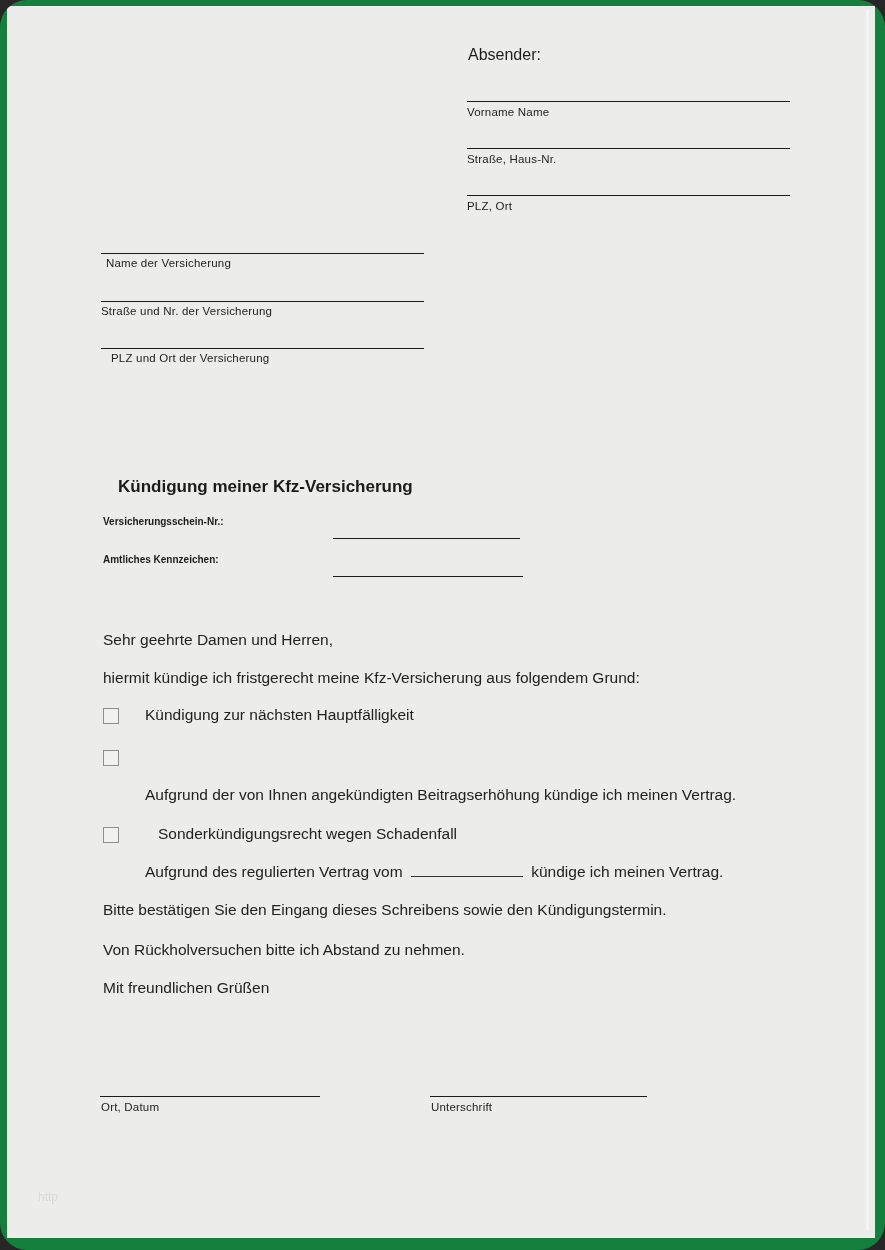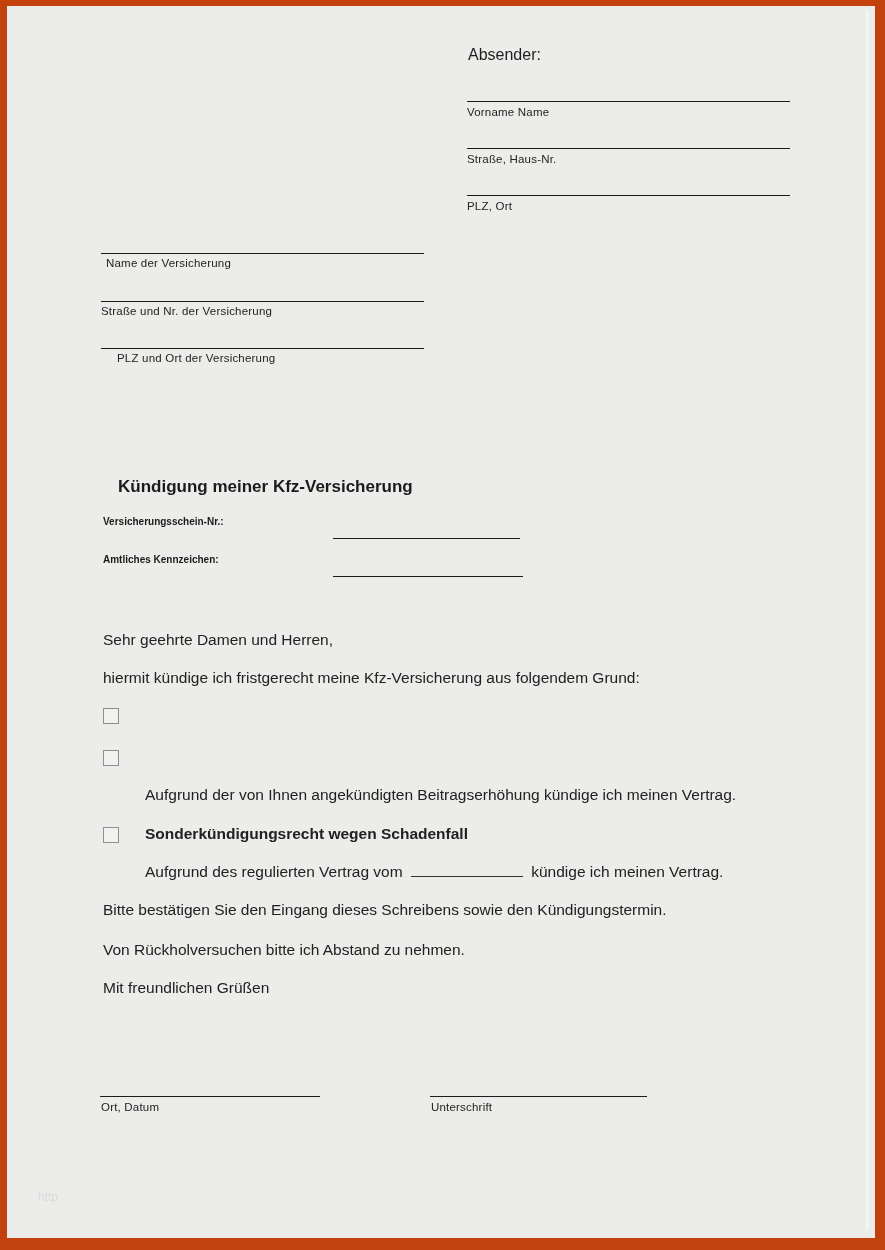--- a/index.html
+++ b/index.html
@@ -3,22 +3,23 @@
 <meta charset="utf-8">
 <style>
   html, body { margin:0; padding:0; }
   body {
     font-family: "Liberation Sans", sans-serif;
     background:#262626;
   }
   .frame {
     position:relative;
     width:885px; height:1250px;
-    background:#c2410c;
+    background:#15803d;
     overflow:hidden;
+    border-radius:27px;
   }
   .page {
     position:absolute;
     left:7px; top:6px;
     width:868px; height:1232px;
     background:#ececea;
   }
   .edge-light {
     position:absolute;
     left:866px; top:10px;
@@ -107,42 +108,43 @@
   <div class="wline" style="left:467px; top:195px; width:323px;"></div>
   <div class="small-label" style="left:467px; top:200px;">PLZ, Ort</div>
 
   <div class="wline" style="left:101px; top:253px; width:323px;"></div>
   <div class="small-label" style="left:106px; top:257px;">Name der Versicherung</div>
 
   <div class="wline" style="left:101px; top:301px; width:323px;"></div>
   <div class="small-label" style="left:101px; top:305px;">Straße und Nr. der Versicherung</div>
 
   <div class="wline" style="left:101px; top:348px; width:323px;"></div>
-  <div class="small-label" style="left:117px; top:352px;">PLZ und Ort der Versicherung</div>
+  <div class="small-label" style="left:111px; top:352px;">PLZ und Ort der Versicherung</div>
 
   <div class="title" style="left:118px; top:477px;">Kündigung meiner Kfz-Versicherung</div>
 
   <div class="subject-label" style="left:103px; top:516px;">Versicherungsschein-Nr.:</div>
   <div class="wline" style="left:333px; top:538px; width:187px;"></div>
 
   <div class="subject-label" style="left:103px; top:554px;">Amtliches Kennzeichen:</div>
   <div class="wline" style="left:333px; top:576px; width:190px;"></div>
 
   <div class="body-text" style="left:103px; top:631px;">Sehr geehrte Damen und Herren,</div>
 
   <div class="body-text" style="left:103px; top:669px;">hiermit kündige ich fristgerecht meine Kfz-Versicherung aus folgendem Grund:</div>
 
   <div class="checkbox" style="left:103px; top:708px;"></div>
+  <div class="body-text" style="left:145px; top:706px;">Kündigung zur nächsten Hauptfälligkeit</div>
 
   <div class="checkbox" style="left:103px; top:750px;"></div>
 
   <div class="body-text" style="left:145px; top:786px;">Aufgrund der von Ihnen angekündigten Beitragserhöhung kündige ich meinen Vertrag.</div>
 
   <div class="checkbox" style="left:103px; top:827px;"></div>
-  <div class="body-text" style="left:145px; top:825px;font-weight:bold;">Sonderkündigungsrecht wegen Schadenfall</div>
+  <div class="body-text" style="left:158px; top:825px;">Sonderkündigungsrecht wegen Schadenfall</div>
 
   <div class="body-text" style="left:145px; top:863px;">
     <span>Aufgrund des regulierten Vertrag vom</span>
     <span class="blank-inline"></span>
     <span>kündige ich meinen Vertrag.</span>
   </div>
 
   <div class="body-text" style="left:103px; top:901px;">Bitte bestätigen Sie den Eingang dieses Schreibens sowie den Kündigungstermin.</div>
 
   <div class="body-text" style="left:103px; top:941px;">Von Rückholversuchen bitte ich Abstand zu nehmen.</div>

